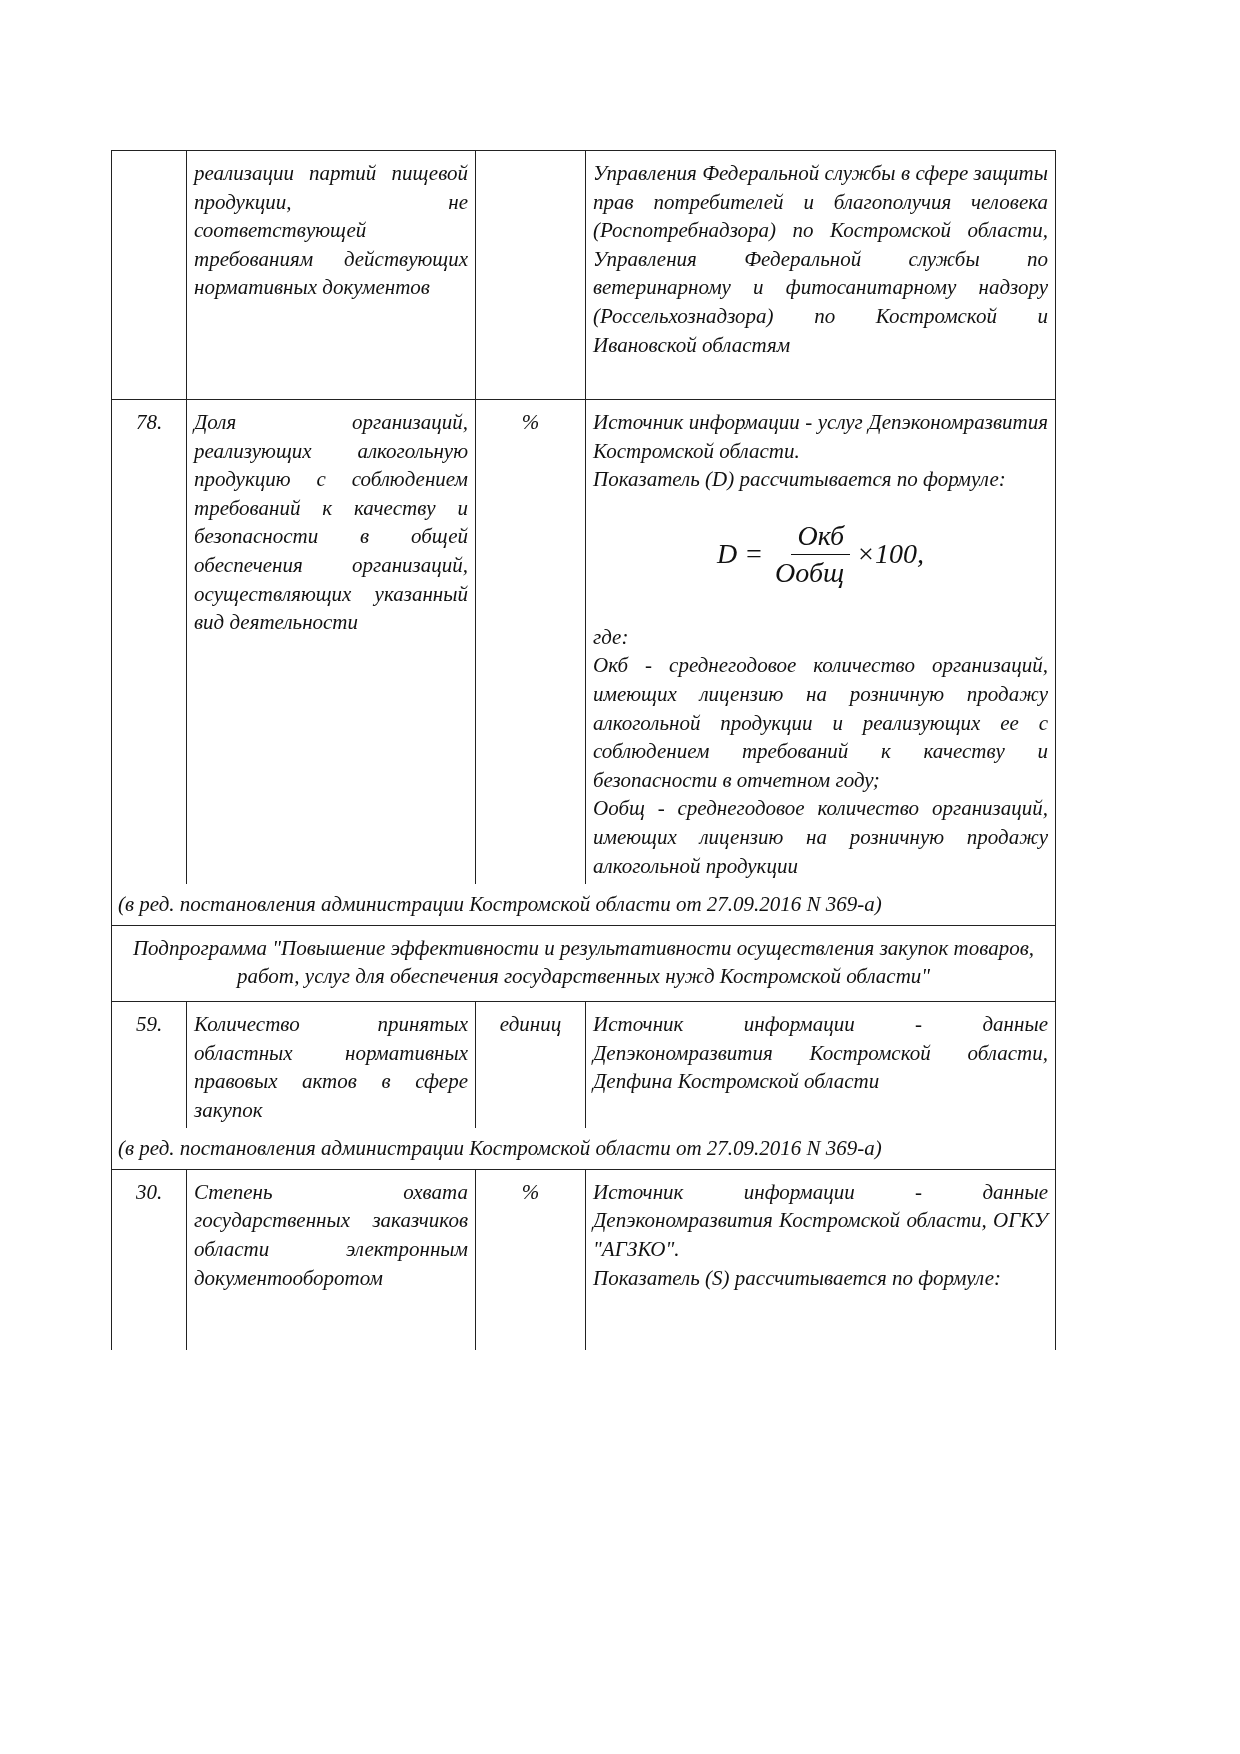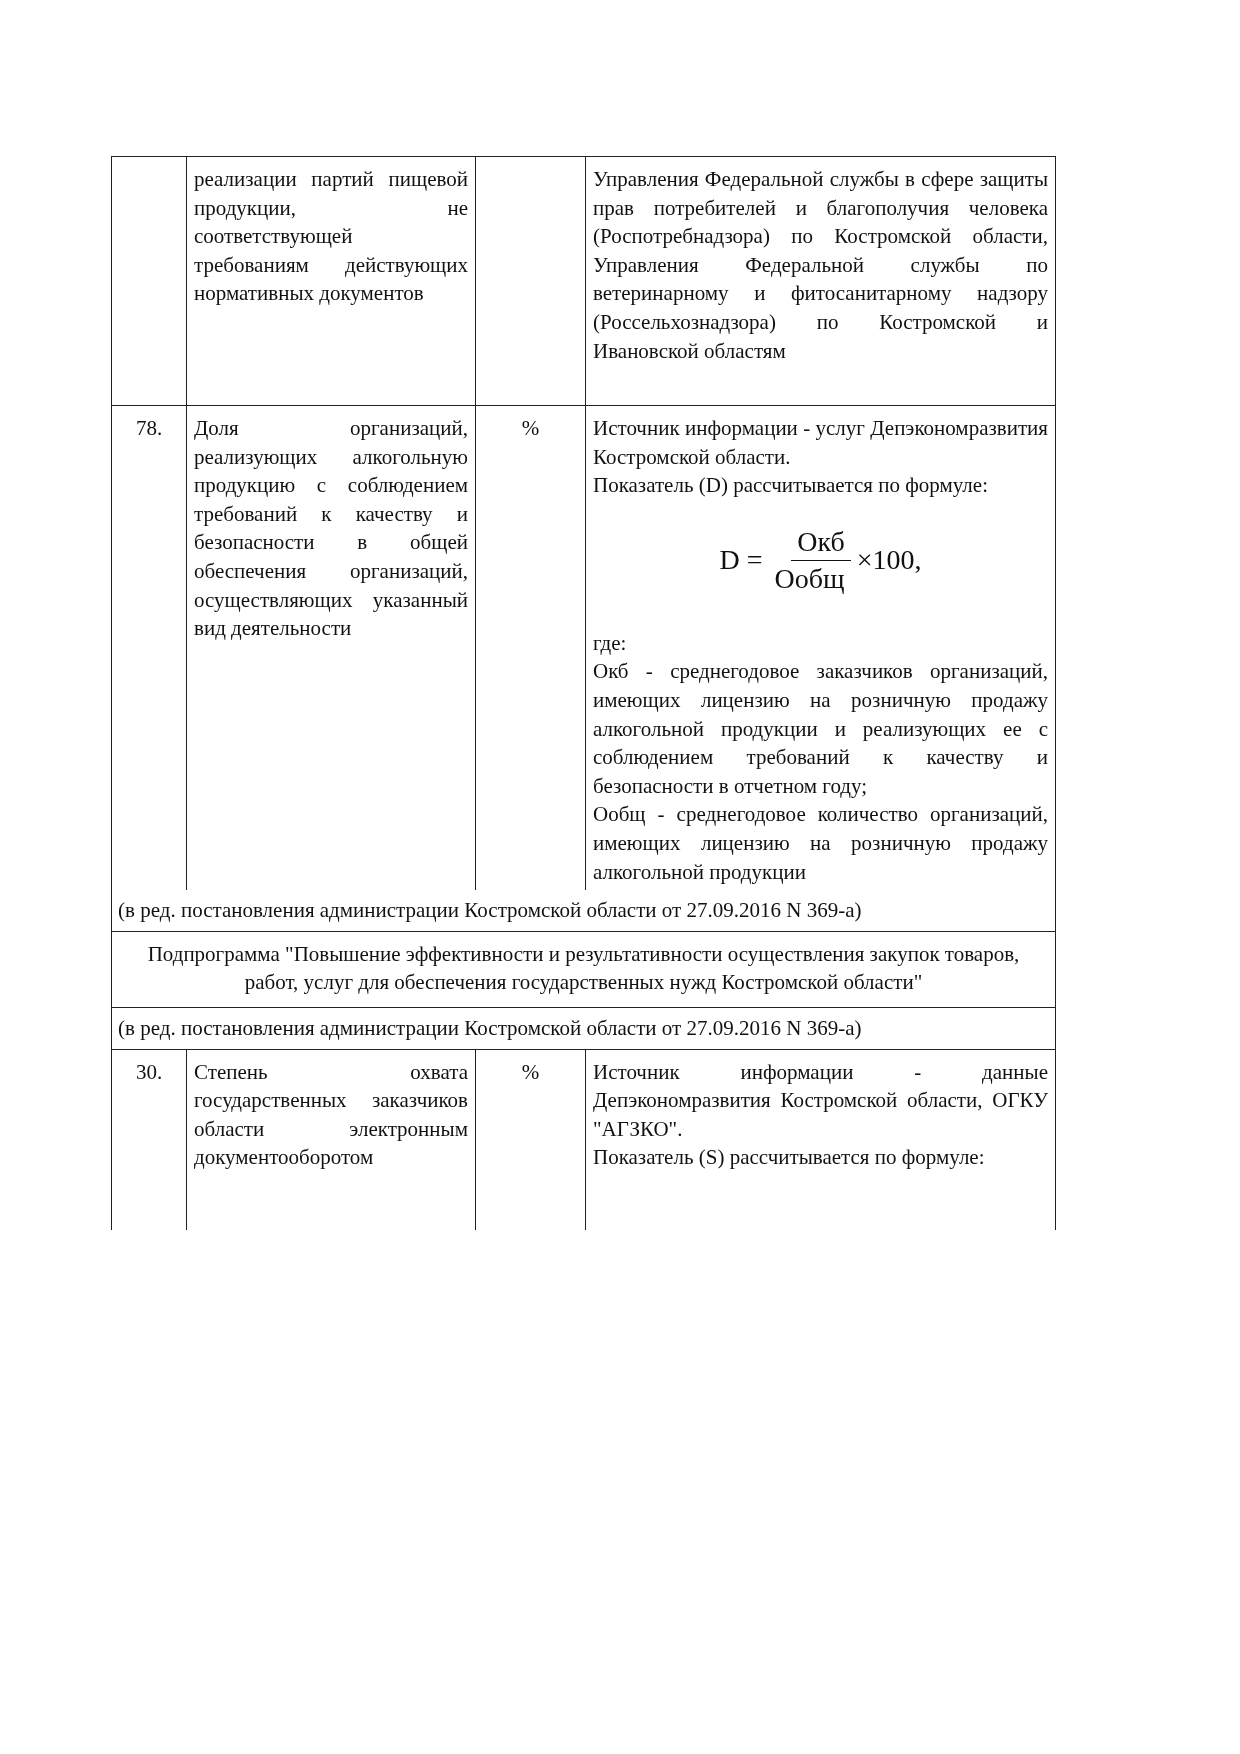--- a/index.html
+++ b/index.html
@@ -1,18 +1,18 @@
 <!DOCTYPE html>
 <html><head>
 <meta charset="utf-8">
 <style>
   html, body { margin: 0; padding: 0; background: #ffffff; }
   body { width: 1240px; height: 1754px; position: relative; overflow: hidden;
          font-family: "Liberation Serif", "DejaVu Serif", serif; color: #111; }
-  .page { position: absolute; left: 111px; top: 156px; width: 944px; }
+  .page { position: absolute; left: 111px; top: 150px; width: 944px; font-style: italic; }
   table { border-collapse: collapse; width: 944px; table-layout: fixed; font-size: 21px; line-height: 28.6px; }
   td { vertical-align: top; padding: 8px 7px 4px 7px; border-left: 1.5px solid #222; border-right: 1.5px solid #222; }
   col.c1 { width: 75px; } col.c2 { width: 289px; } col.c3 { width: 110px; } col.c4 { width: 470px; }
   tr.row-border-top td { border-top: 1.5px solid #222; }
   .num { text-align: center; padding-left: 4px; padding-right: 4px; }
   .just { text-align: justify; text-align-last: left; }
   .unit { text-align: center; padding-left: 2px; padding-right: 2px; }
   .note-row td { border: none; padding: 6px 0 6px 6px; border-left: 1.5px solid #222; border-right: 1.5px solid #222; }
   .note-row td.note { border-right: 1.5px solid #222; }
   .sub-row td { text-align: center; padding: 8px 20px 10px 20px; border-top: 1.5px solid #222; border-bottom: 1.5px solid #222; }
@@ -53,32 +53,38 @@
         <span class="line">Показатель (D) рассчитывается по формуле:</span>
         <div class="formula">
           <span>D =</span>
           <span class="frac">
             <span class="top">Окб</span>
             <span class="bot">Ообщ</span>
           </span>
           <span>×100,</span>
         </div>
         <span class="line">где:</span>
-        <span class="line">Окб - среднегодовое заказчиков организаций, имеющих лицензию на розничную продажу алкогольной продукции и реализующих ее с соблюдением требований к качеству и безопасности в отчетном году;</span>
+        <span class="line">Окб - среднегодовое количество организаций, имеющих лицензию на розничную продажу алкогольной продукции и реализующих ее с соблюдением требований к качеству и безопасности в отчетном году;</span>
         <span class="line">Ообщ - среднегодовое количество организаций, имеющих лицензию на розничную продажу алкогольной продукции</span>
       </td>
     </tr>
     <tr class="note-row">
       <td colspan="4" class="note">(в ред. постановления администрации Костромской области от 27.09.2016 N 369-а)</td>
     </tr>
 
     <tr class="sub-row">
       <td colspan="4">Подпрограмма "Повышение эффективности и результативности осуществления закупок товаров, работ, услуг для обеспечения государственных нужд Костромской области"</td>
     </tr>
 
+    <tr class="open-bottom">
+      <td class="num">59.</td>
+      <td class="just">Количество принятых областных нормативных правовых актов в сфере закупок</td>
+      <td class="unit">единиц</td>
+      <td class="just">Источник информации - данные Депэкономразвития Костромской области, Депфина Костромской области</td>
+    </tr>
     <tr class="note-row">
       <td colspan="4" class="note">(в ред. постановления администрации Костромской области от 27.09.2016 N 369-а)</td>
     </tr>
 
     <tr class="row-border-top open-bottom">
       <td class="num">30.</td>
       <td class="just">Степень охвата государственных заказчиков области электронным документооборотом</td>
       <td class="unit">%</td>
       <td class="just">
         <span class="line">Источник информации - данные Депэкономразвития Костромской области, ОГКУ "АГЗКО".</span>

